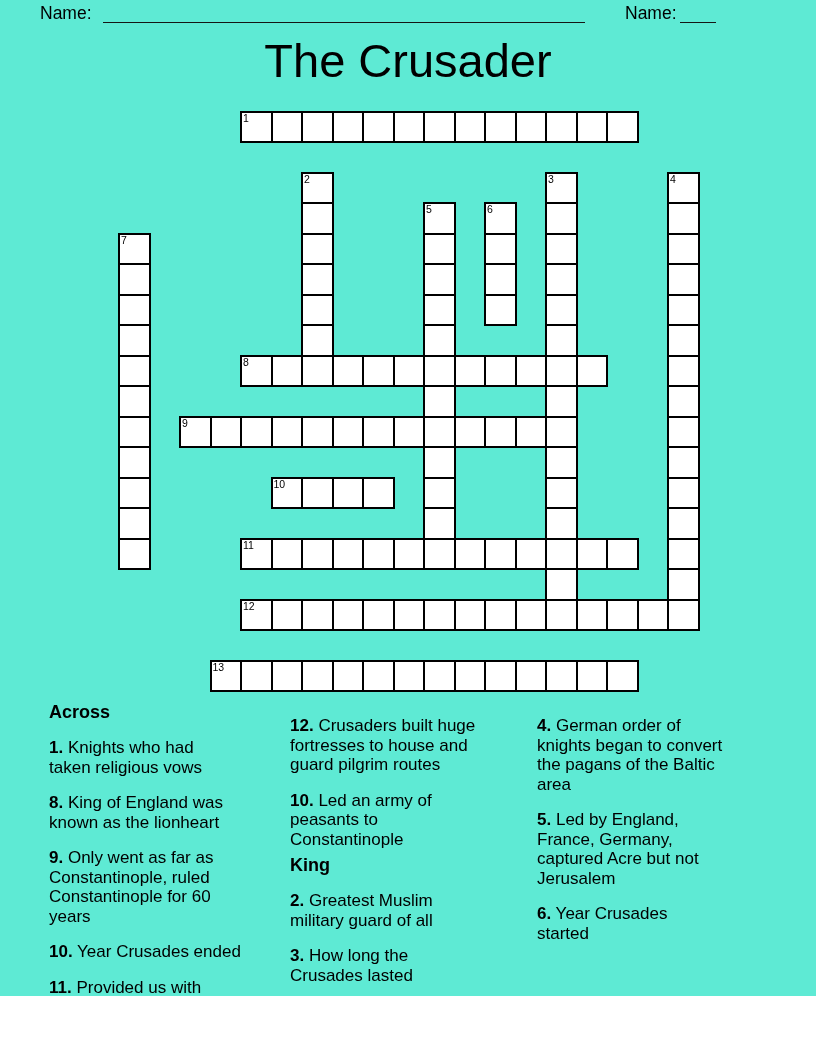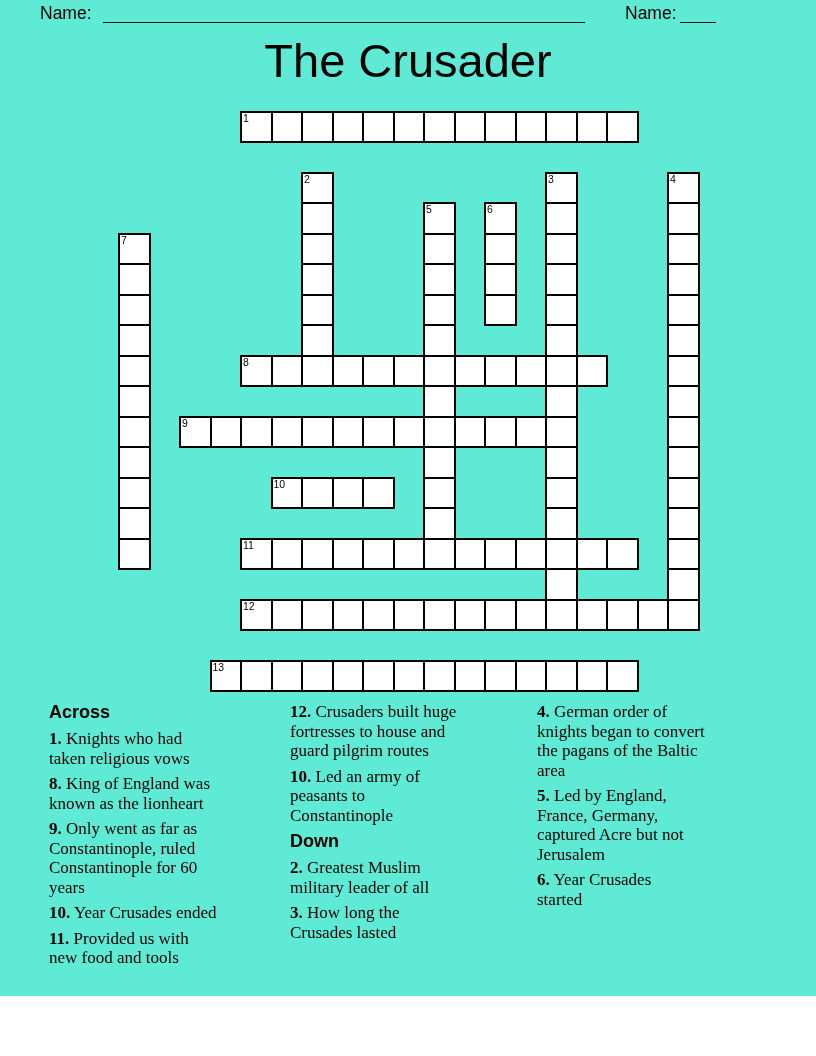--- a/index.html
+++ b/index.html
@@ -23,21 +23,21 @@
   .cell{position:absolute;background:#fff;border:2px solid #000;box-sizing:border-box;}
   .cellnum{position:absolute;left:1px;top:-1px;font-size:10.5px;line-height:12px;font-weight:400;}
 
   
   .clue-col{position:absolute;top:700px;}
   .clue-col-1{left:49px;width:238px;}
   .clue-col-2{left:290px;width:242px;}
   .clue-col-3{left:537px;width:238px;}
   .clue-heading{font-size:18px;font-weight:bold;
                 text-underline-offset:2px;margin:2px 0 7px 0;line-height:20px;}
-  .clue{font-size:17px;line-height:19.5px;margin:2px 0 6px 0;white-space:pre-line;font-family:Liberation Serif, serif;}
+  .clue{font-size:17px;line-height:19.5px;margin:16px 0 6px 0;white-space:pre-line;}
   .clue b{font-weight:bold;}
 </style>
 </head>
 <body>
 
 <div class="page">
 
   <span class="hdr-label hdr-name-label">Name:</span>
   <span class="writein name-line"></span>
 
@@ -228,23 +228,23 @@
       <p class="clue"><b>11.</b> <span>Provided us with
 new food and tools</span></p>
     </div>
   <div class="clue-col clue-col-2">
       <p class="clue"><b>12.</b> <span>Crusaders built huge
 fortresses to house and
 guard pilgrim routes</span></p>
       <p class="clue"><b>10.</b> <span>Led an army of
 peasants to
 Constantinople</span></p>
-      <div class="clue-heading">Down</div>
+      <div class="clue-heading">King</div>
       <p class="clue"><b>2.</b> <span>Greatest Muslim
-military leader of all</span></p>
+military guard of all</span></p>
       <p class="clue"><b>3.</b> <span>How long the
 Crusades lasted</span></p>
     </div>
   <div class="clue-col clue-col-3">
       <p class="clue"><b>4.</b> <span>German order of
 knights began to convert
 the pagans of the Baltic
 area</span></p>
       <p class="clue"><b>5.</b> <span>Led by England,
 France, Germany,

